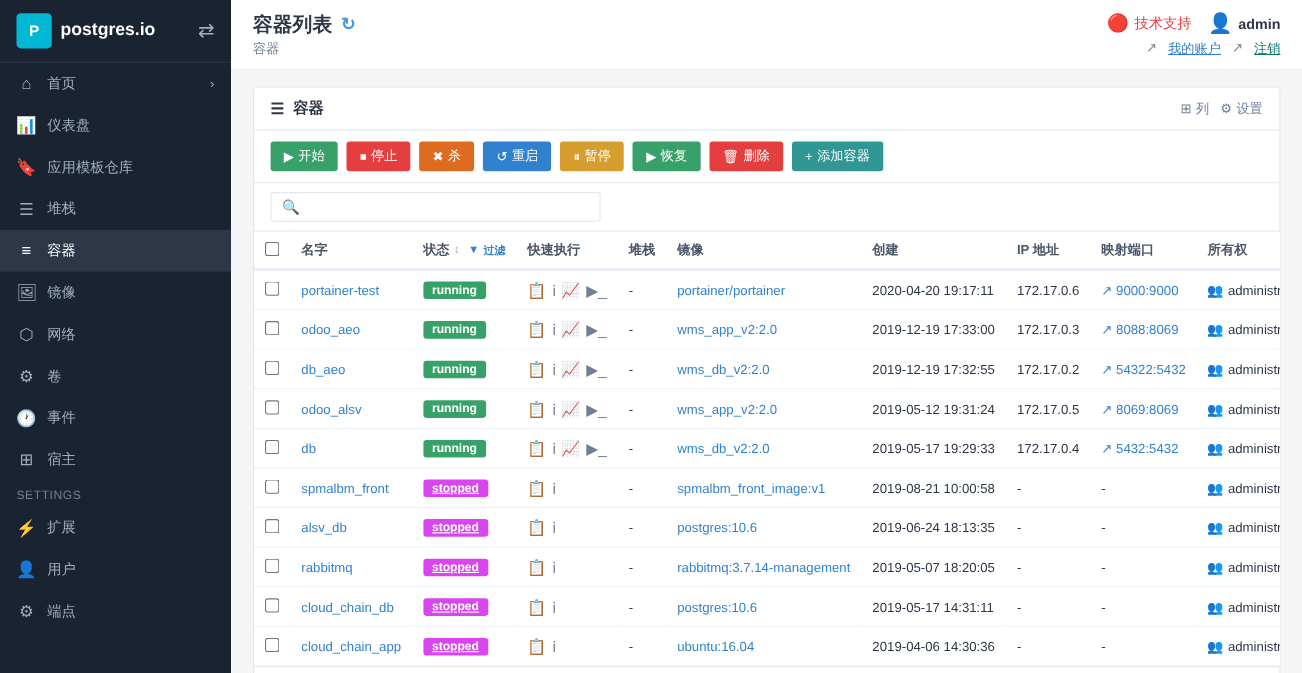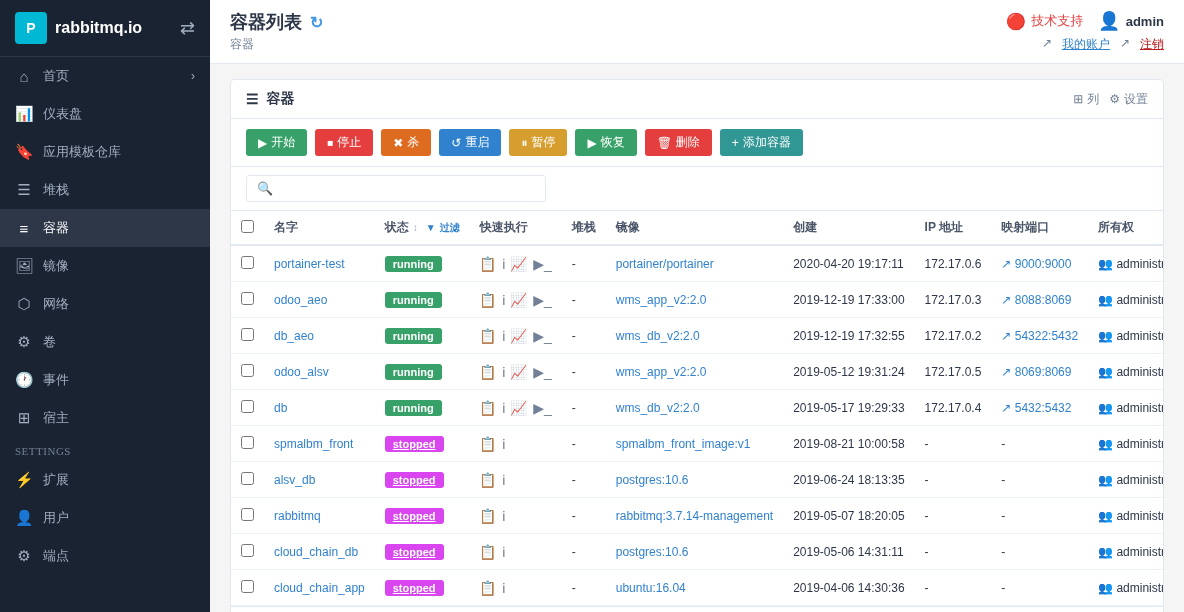--- a/index.html
+++ b/index.html
@@ -54,21 +54,20 @@
       font-size: 12px;
     }
     .sidebar-endpoint .dot { width: 8px; height: 8px; background: #48bb78; border-radius: 50%; margin-right: 8px; }
 
     .settings-label {
       padding: 8px 15px 4px;
       font-size: 11px;
       color: #718096;
       text-transform: uppercase;
       letter-spacing: 0.5px;
-      font-family: Liberation Serif, serif;
     }
 
     
     .main {
       flex: 1;
       display: flex;
       flex-direction: column;
       background: #f5f5f5;
       overflow: hidden;
     }
@@ -85,21 +84,21 @@
     }
     .header-title-section { display: flex; flex-direction: column; }
     .header-title { display: flex; align-items: center; gap: 8px; font-size: 18px; font-weight: bold; color: #2d3748; text-align: center; }
     .header-breadcrumb { font-size: 12px; color: #718096; margin-top: 2px; }
     .header-user { display: flex; align-items: center; gap: 15px; }
     .header-support { display: flex; align-items: center; gap: 5px; color: #e53e3e; font-size: 13px; cursor: pointer; }
     .header-admin { display: flex; align-items: center; gap: 5px; color: #2d3748; font-size: 13px; font-weight: bold; }
     .header-admin-icon { font-size: 18px; }
     .header-links { display: flex; gap: 10px; font-size: 12px; }
     .header-link { color: #3182ce; text-decoration: underline; cursor: pointer; }
-    .header-link.red { color: #b91c1c; }
+    .header-link.red { color: #0f766e; }
     .refresh-icon { color: #4299e1; cursor: pointer; font-size: 16px; }
 
     
     .content {
       flex: 1;
       padding: 15px 20px;
       overflow-y: auto;
     }
 
     
@@ -190,21 +189,21 @@
     .filter-icon { font-size: 10px; color: #3182ce; }
 
     .header-right-section { display: flex; flex-direction: column; align-items: flex-end; gap: 4px; }
   </style>
 </head>
 <body>
 
 <nav class="sidebar">
   <div class="sidebar-logo">
     <div class="sidebar-logo-icon">P</div>
-    <span class="sidebar-logo-text">rabbitmq.io</span>
+    <span class="sidebar-logo-text">postgres.io</span>
     <span class="sidebar-transfer-icon">⇄</span>
   </div>
 
   <div class="sidebar-nav-item">
     <span class="nav-icon">⌂</span>
     <span>首页</span>
     <span class="nav-arrow">›</span>
   </div>
 
 
@@ -667,21 +666,21 @@
 
       <span class="action-icon" title="Logs">📋</span>
       <span class="action-icon" title="Inspect">ℹ</span>
 
         </div>
       </td>
       <td>-</td>
       <td>
         <a class="td-link">postgres:10.6</a>
       </td>
-      <td>2019-05-06 14:31:11</td>
+      <td>2019-05-17 14:31:11</td>
       <td>-</td>
       <td>-</td>
       <td>
         <span>👥</span>
         administrators
       </td>
     </tr>
               <tr>
       <td class="checkbox-cell">
         <input type="checkbox" style="">

